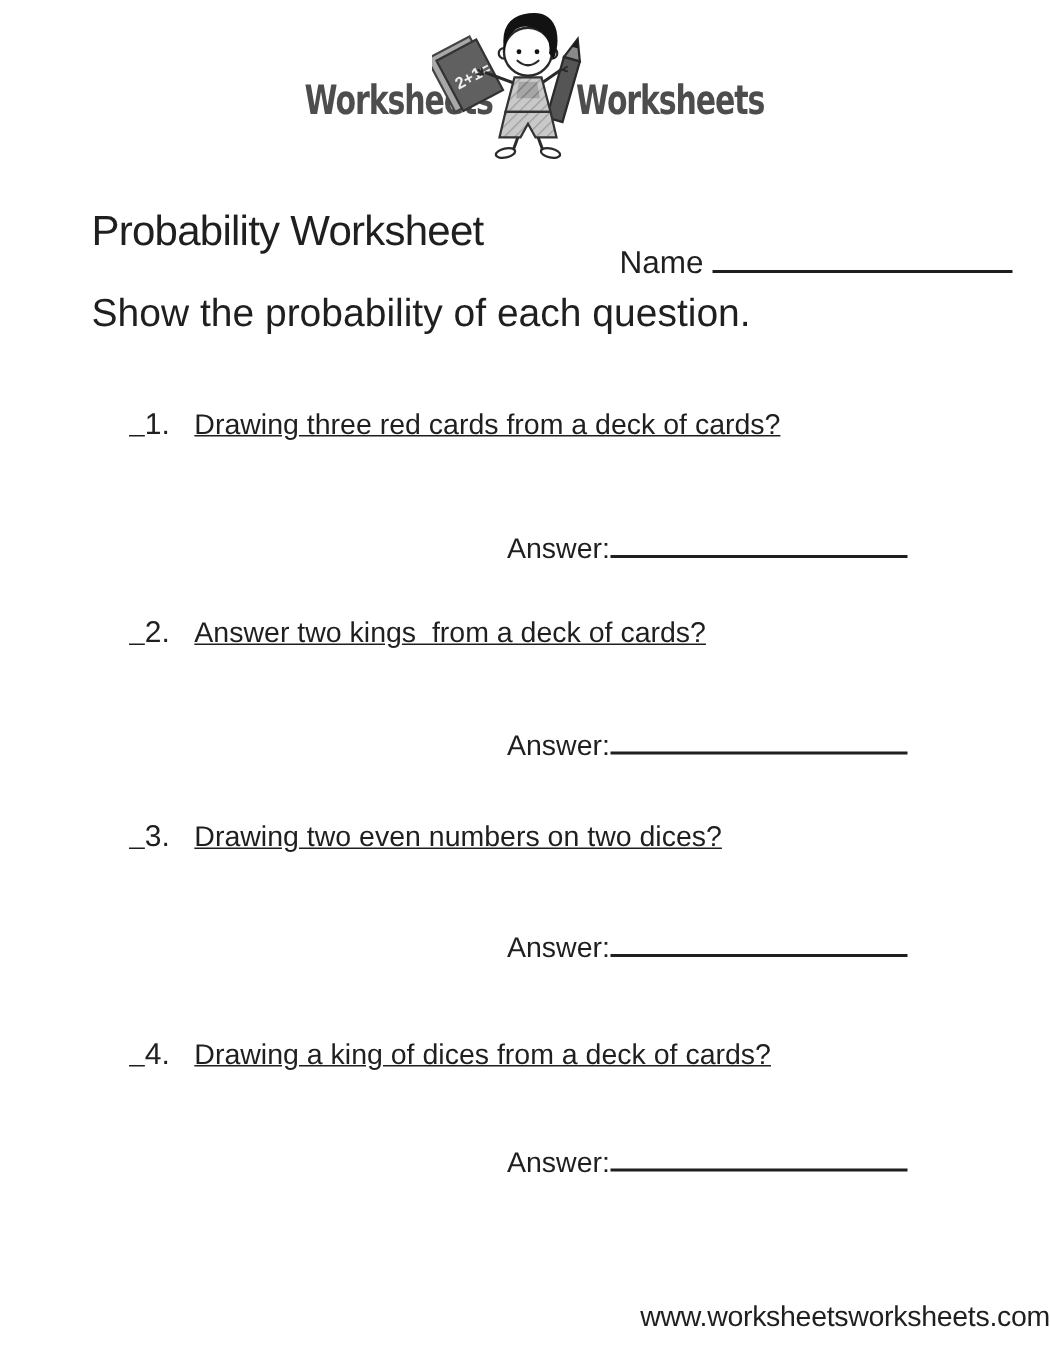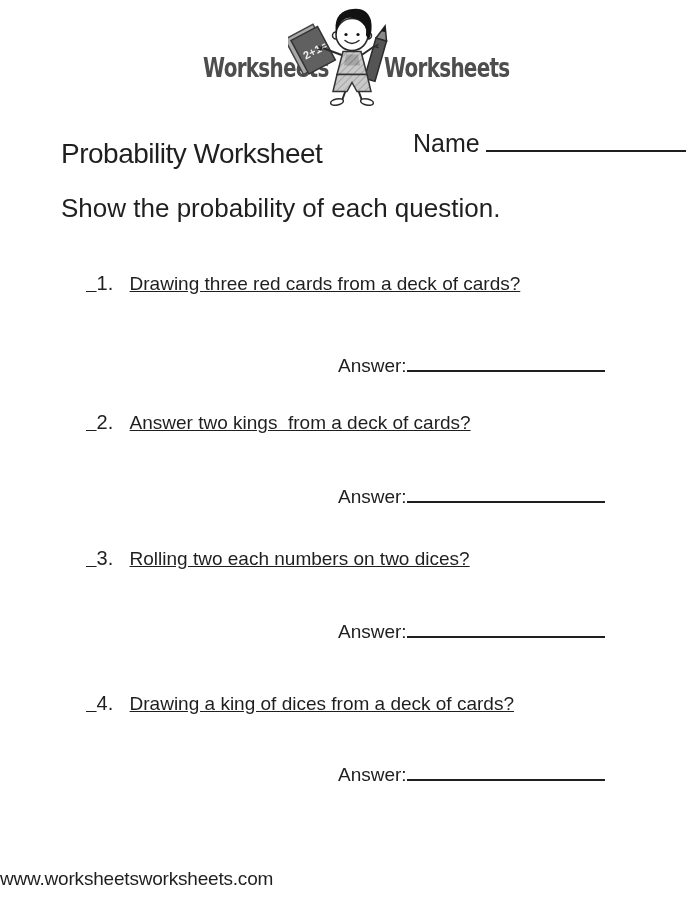--- a/index.html
+++ b/index.html
@@ -46,22 +46,22 @@
   .title {
     position: absolute;
     left: 61px; top: 138px;
     font-size: 28px;
     font-weight: 500;
     letter-spacing: -0.5px;
     white-space: nowrap;
   }
   .name-row {
     position: absolute;
-    left: 413px; top: 129px;
-    font-size: 25px;
+    left: 413px; top: 159px;
+    font-size: 21px;
     white-space: nowrap;
   }
   .name-line {
     display: inline-block;
     width: 200px;
     height: 21px;
     margin-left: 6px;
     border-bottom: 2px solid #1f1f1f;
     vertical-align: baseline;
   }
@@ -110,21 +110,21 @@
   .q3 { top: 525px; }
   .a3 { top: 593px; }
   .q4 { top: 670px; }
   .a4 { top: 736px; }
 
   
   .footer {
     position: absolute;
     left: 0; top: 868px;
     width: 700px;
-    text-align: left;
+    text-align: right;
     font-size: 19px;
     letter-spacing: -0.2px;
   }
 </style>
 </head>
 <body>
 
 <div class="logo-band">
   <div class="logo-text left">Worksheets</div>
   <div class="logo-text right">Worksheets</div>
@@ -193,21 +193,21 @@
 </div>
 
 <div class="question-row q2">
   <span class="q-number">2.</span><span class="q-text">Answer two kings  from a deck of cards?</span>
 </div>
 <div class="answer-row a2">
   <span>Answer:</span><span class="answer-line"></span>
 </div>
 
 <div class="question-row q3">
-  <span class="q-number">3.</span><span class="q-text">Rolling two each numbers on two dices?</span>
+  <span class="q-number">3.</span><span class="q-text">Drawing two even numbers on two dices?</span>
 </div>
 <div class="answer-row a3">
   <span>Answer:</span><span class="answer-line"></span>
 </div>
 
 <div class="question-row q4">
   <span class="q-number">4.</span><span class="q-text">Drawing a king of dices from a deck of cards?</span>
 </div>
 <div class="answer-row a4">
   <span>Answer:</span><span class="answer-line"></span>

